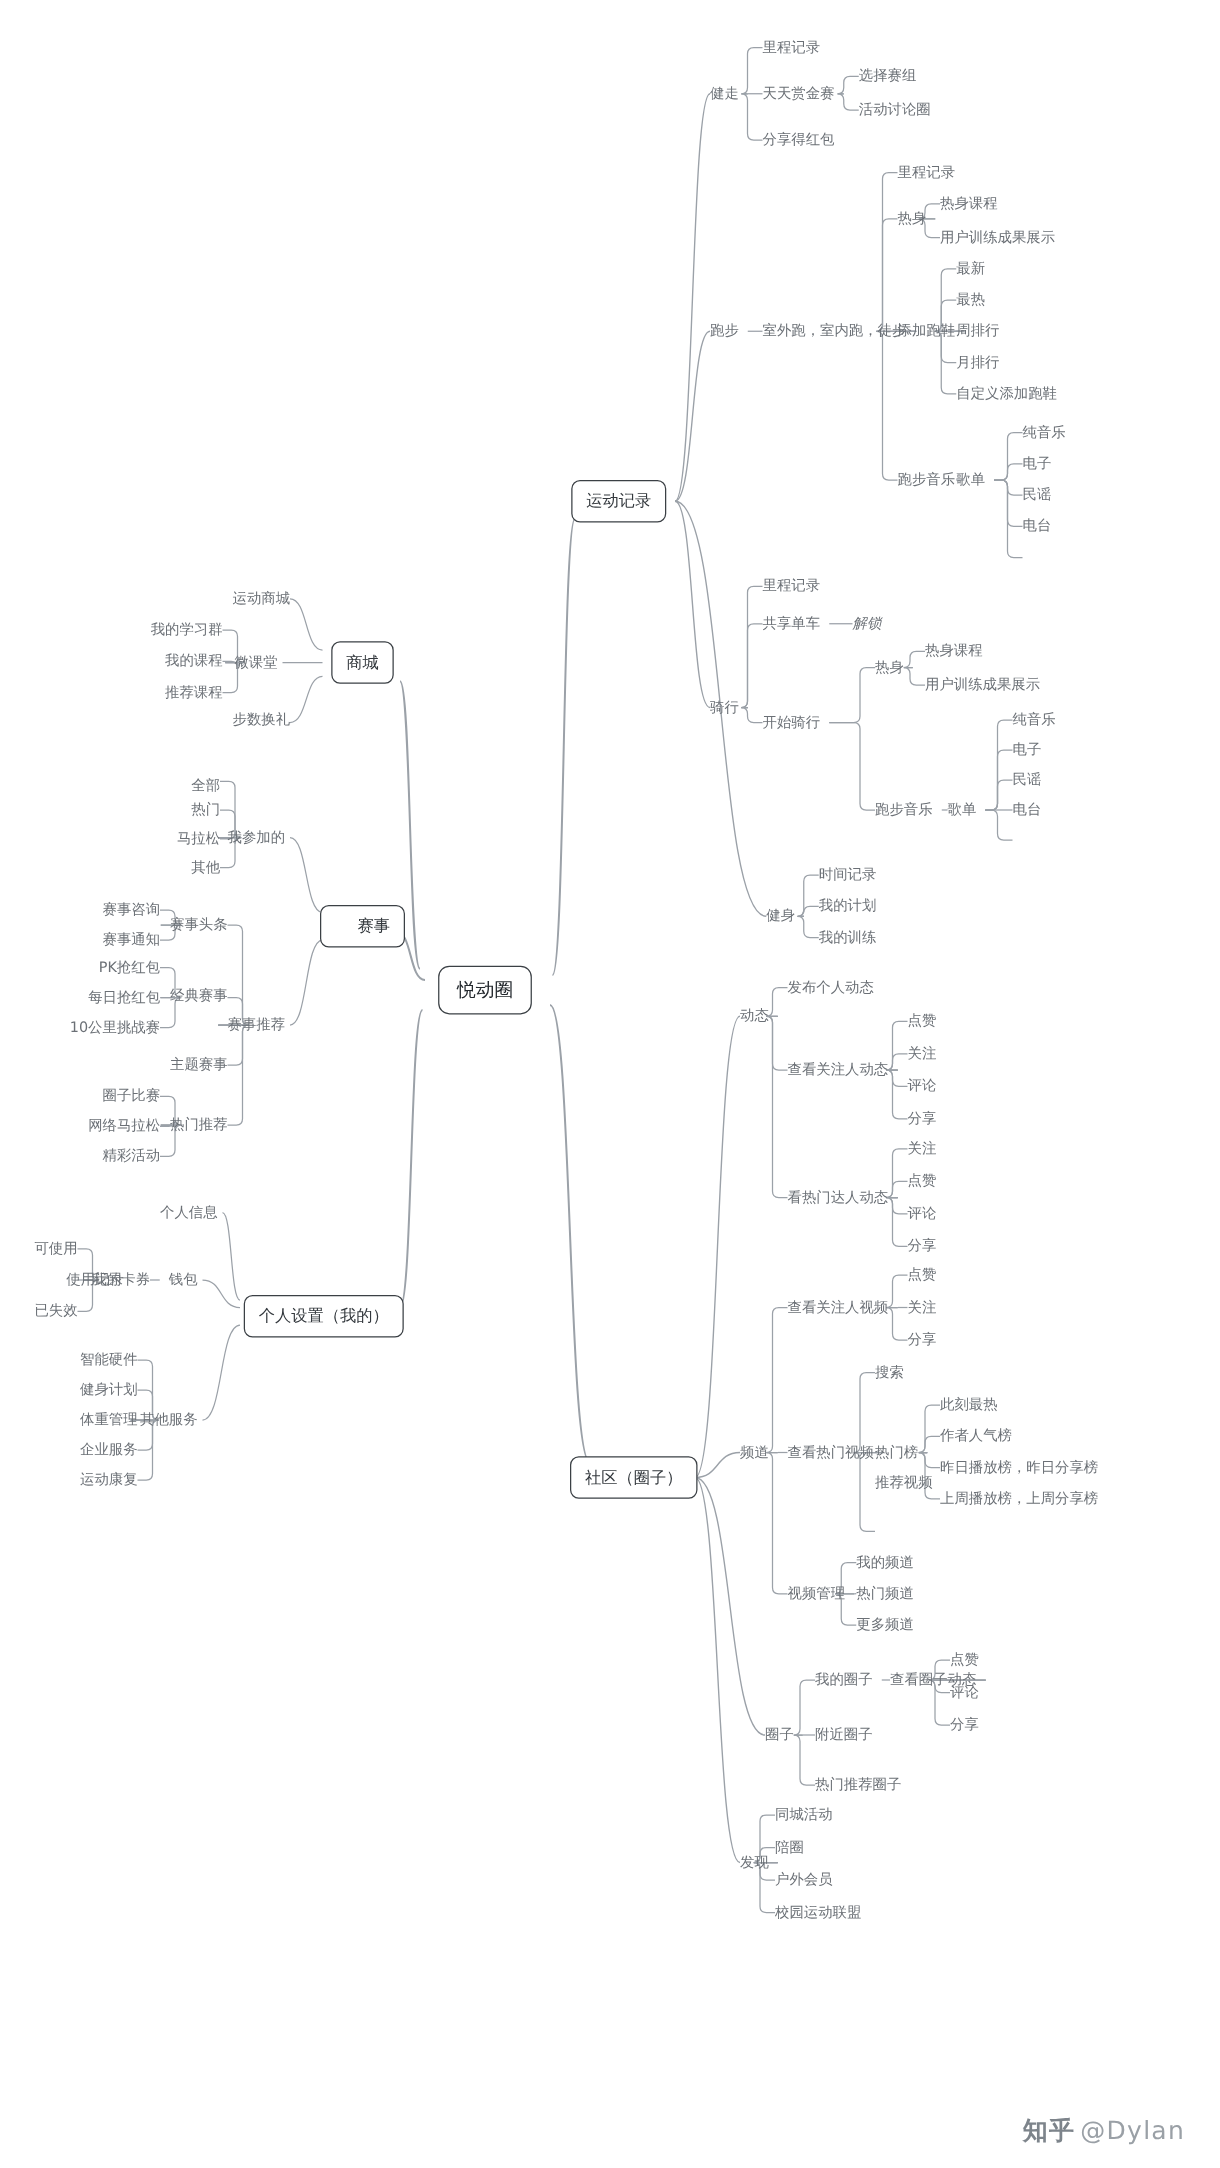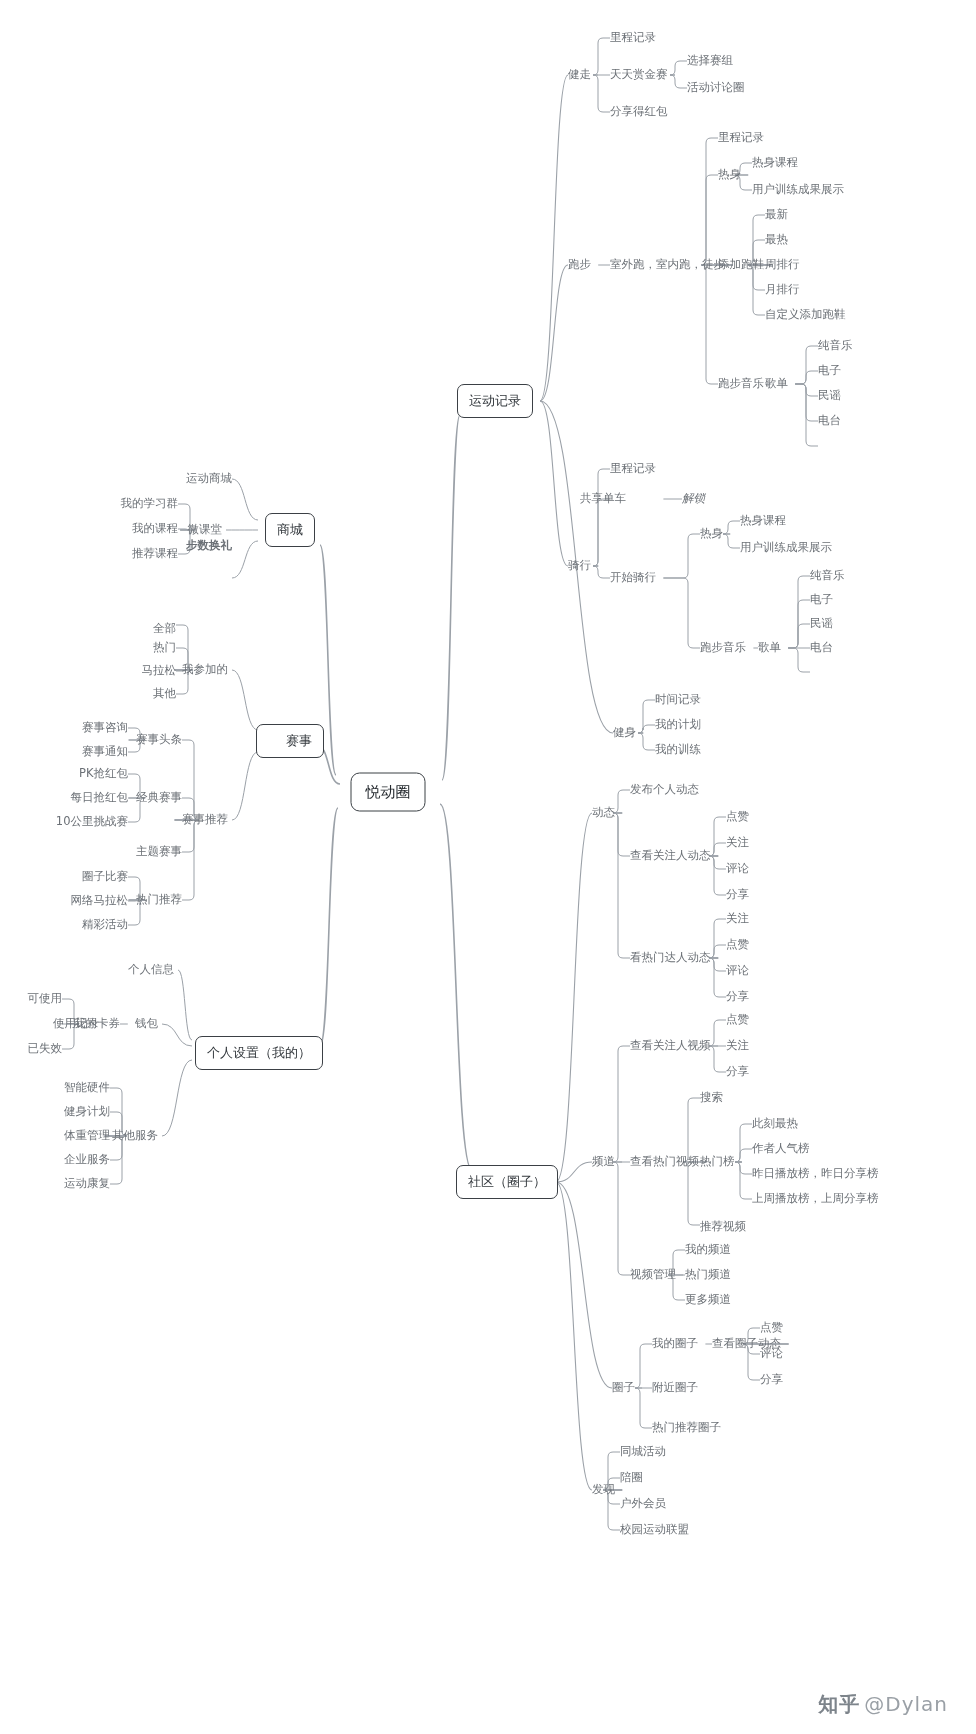--- a/index.html
+++ b/index.html
@@ -180,21 +180,21 @@
       <div class="node" style="left: 765px; top: 265px;">周排行</div>
       <div class="node" style="left: 765px; top: 290px;">月排行</div>
       <div class="node" style="left: 765px; top: 315px;">自定义添加跑鞋</div>
       <div class="node" style="left: 765px; top: 384px;">歌单</div>
       <div class="node" style="left: 818px; top: 346px;">纯音乐</div>
       <div class="node" style="left: 818px; top: 371px;">电子</div>
       <div class="node" style="left: 818px; top: 396px;">民谣</div>
       <div class="node" style="left: 818px; top: 421px;">电台</div>
       <div class="node" style="left: 818px; top: 446px;"></div>
       <div class="node" style="left: 610px; top: 469px;">里程记录</div>
-      <div class="node" style="left: 580px; top: 499px;">共享单车</div>
+      <div class="node" style="left: 610px; top: 499px;">共享单车</div>
       <div class="node" style="left: 610px; top: 578px;">开始骑行</div>
       <div class="node" style="left: 682px; top: 499px; font-style: italic;">解锁</div>
       <div class="node" style="left: 700px; top: 534px;">热身</div>
       <div class="node" style="left: 700px; top: 648px;">跑步音乐</div>
       <div class="node" style="left: 740px; top: 521px;">热身课程</div>
       <div class="node" style="left: 740px; top: 548px;">用户训练成果展示</div>
       <div class="node" style="left: 758px; top: 648px;">歌单</div>
       <div class="node" style="left: 810px; top: 576px;">纯音乐</div>
       <div class="node" style="left: 810px; top: 600px;">电子</div>
       <div class="node" style="left: 810px; top: 624px;">民谣</div>
@@ -219,42 +219,42 @@
       <div class="node" style="left: 726px; top: 971px;">评论</div>
       <div class="node" style="left: 726px; top: 997px;">分享</div>
       <div class="node" style="left: 630px; top: 1046px;">查看关注人视频</div>
       <div class="node" style="left: 630px; top: 1162px;">查看热门视频</div>
       <div class="node" style="left: 630px; top: 1275px;">视频管理</div>
       <div class="node" style="left: 726px; top: 1020px;">点赞</div>
       <div class="node" style="left: 726px; top: 1046px;">关注</div>
       <div class="node" style="left: 726px; top: 1072px;">分享</div>
       <div class="node" style="left: 700px; top: 1098px;">搜索</div>
       <div class="node" style="left: 700px; top: 1162px;">热门榜</div>
-      <div class="node" style="left: 700px; top: 1227px;">推荐视频</div>
+      <div class="node" style="left: 700px; top: 1186px;">推荐视频</div>
       <div class="node" style="left: 752px; top: 1124px;">此刻最热</div>
       <div class="node" style="left: 752px; top: 1149px;">作者人气榜</div>
       <div class="node" style="left: 752px; top: 1174px;">昨日播放榜，昨日分享榜</div>
       <div class="node" style="left: 752px; top: 1199px;">上周播放榜，上周分享榜</div>
       <div class="node" style="left: 685px; top: 1250px;">我的频道</div>
       <div class="node" style="left: 685px; top: 1275px;">热门频道</div>
       <div class="node" style="left: 685px; top: 1300px;">更多频道</div>
       <div class="node" style="left: 652px; top: 1344px;">我的圈子</div>
       <div class="node" style="left: 652px; top: 1388px;">附近圈子</div>
       <div class="node" style="left: 652px; top: 1428px;">热门推荐圈子</div>
       <div class="node" style="left: 712px; top: 1344px;">查看圈子动态</div>
       <div class="node" style="left: 760px; top: 1328px;">点赞</div>
       <div class="node" style="left: 760px; top: 1354px;">评论</div>
       <div class="node" style="left: 760px; top: 1380px;">分享</div>
       <div class="node" style="left: 620px; top: 1452px;">同城活动</div>
       <div class="node" style="left: 620px; top: 1478px;">陪圈</div>
       <div class="node" style="left: 620px; top: 1504px;">户外会员</div>
       <div class="node" style="left: 620px; top: 1530px;">校园运动联盟</div>
       <div class="node r" style="left: 232px; top: 479px;">运动商城</div>
       <div class="node r" style="left: 222px; top: 530px;">微课堂</div>
-      <div class="node r" style="left: 232px; top: 546px; font-weight: bold;">步数换礼</div>
+      <div class="node r" style="left: 232px; top: 576px;">步数换礼</div>
       <div class="node r" style="left: 178px; top: 504px;">我的学习群</div>
       <div class="node r" style="left: 178px; top: 529px;">我的课程</div>
       <div class="node r" style="left: 178px; top: 554px;">推荐课程</div>
       <div class="node r" style="left: 228px; top: 670px;">我参加的</div>
       <div class="node r" style="left: 228px; top: 820px;">赛事推荐</div>
       <div class="node r" style="left: 176px; top: 629px;">全部</div>
       <div class="node r" style="left: 176px; top: 648px;">热门</div>
       <div class="node r" style="left: 176px; top: 671px;">马拉松</div>
       <div class="node r" style="left: 176px; top: 694px;">其他</div>
       <div class="node r" style="left: 182px; top: 740px;">赛事头条</div>

